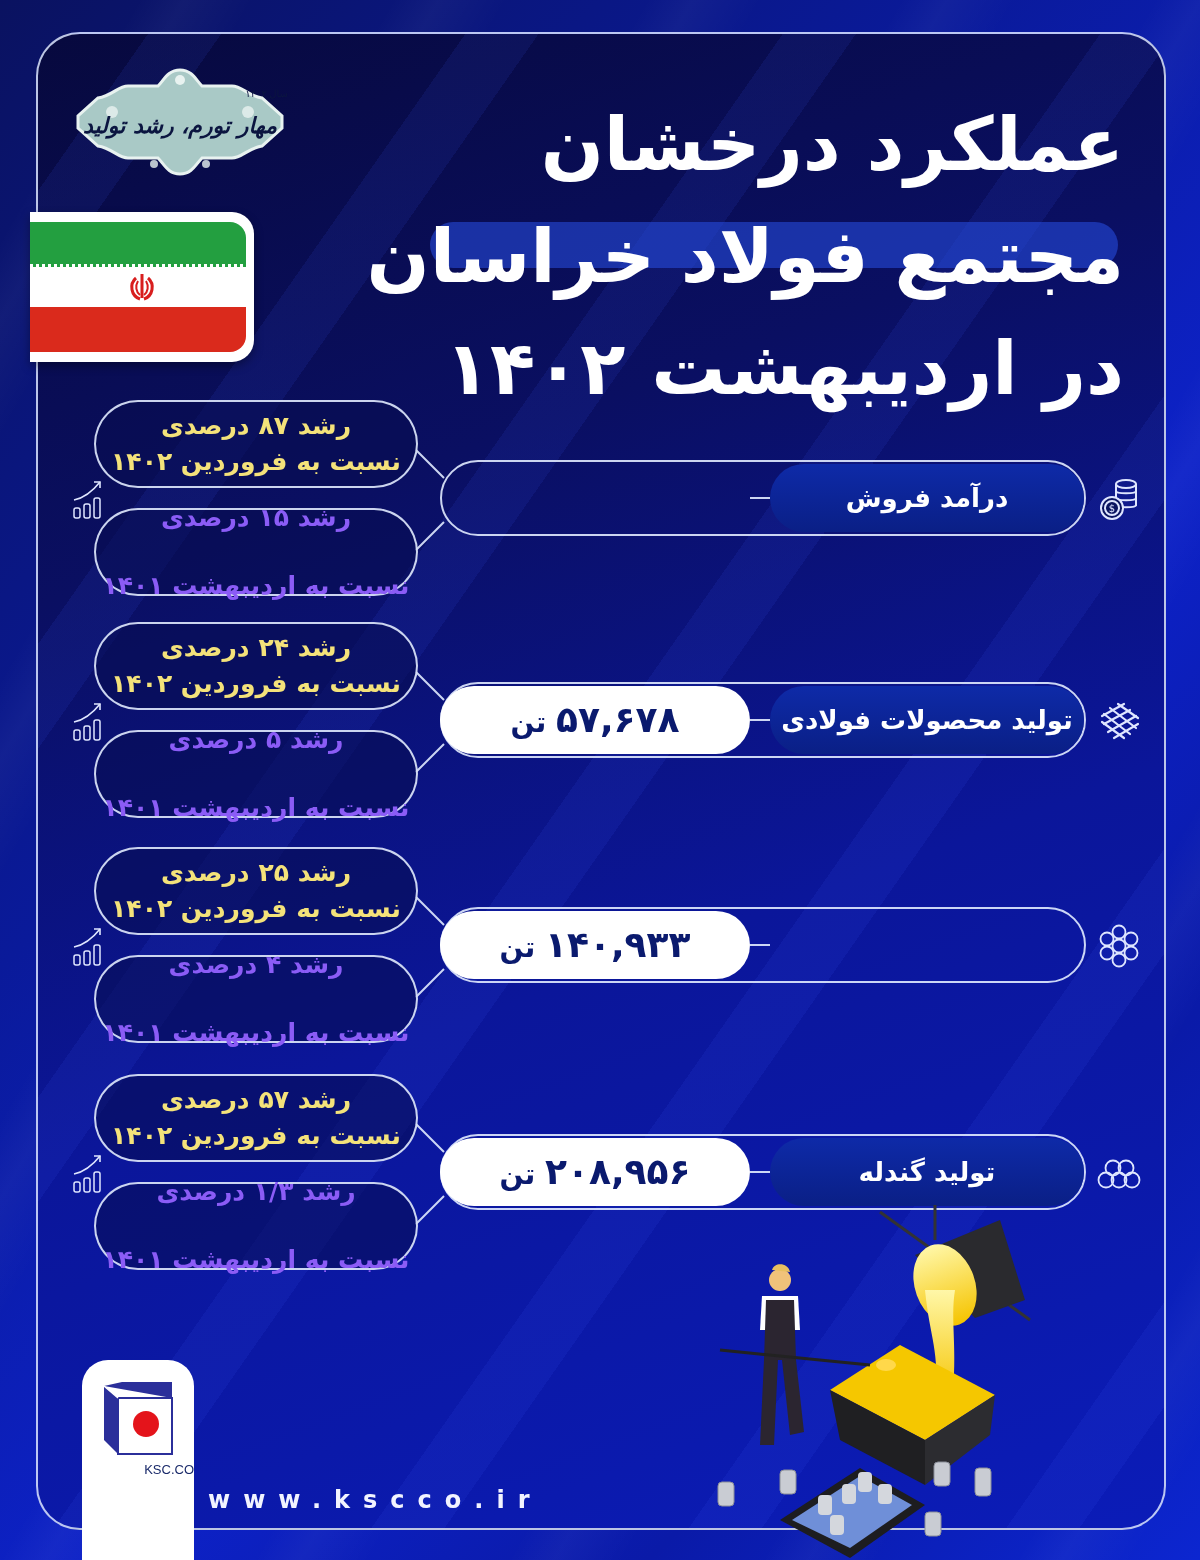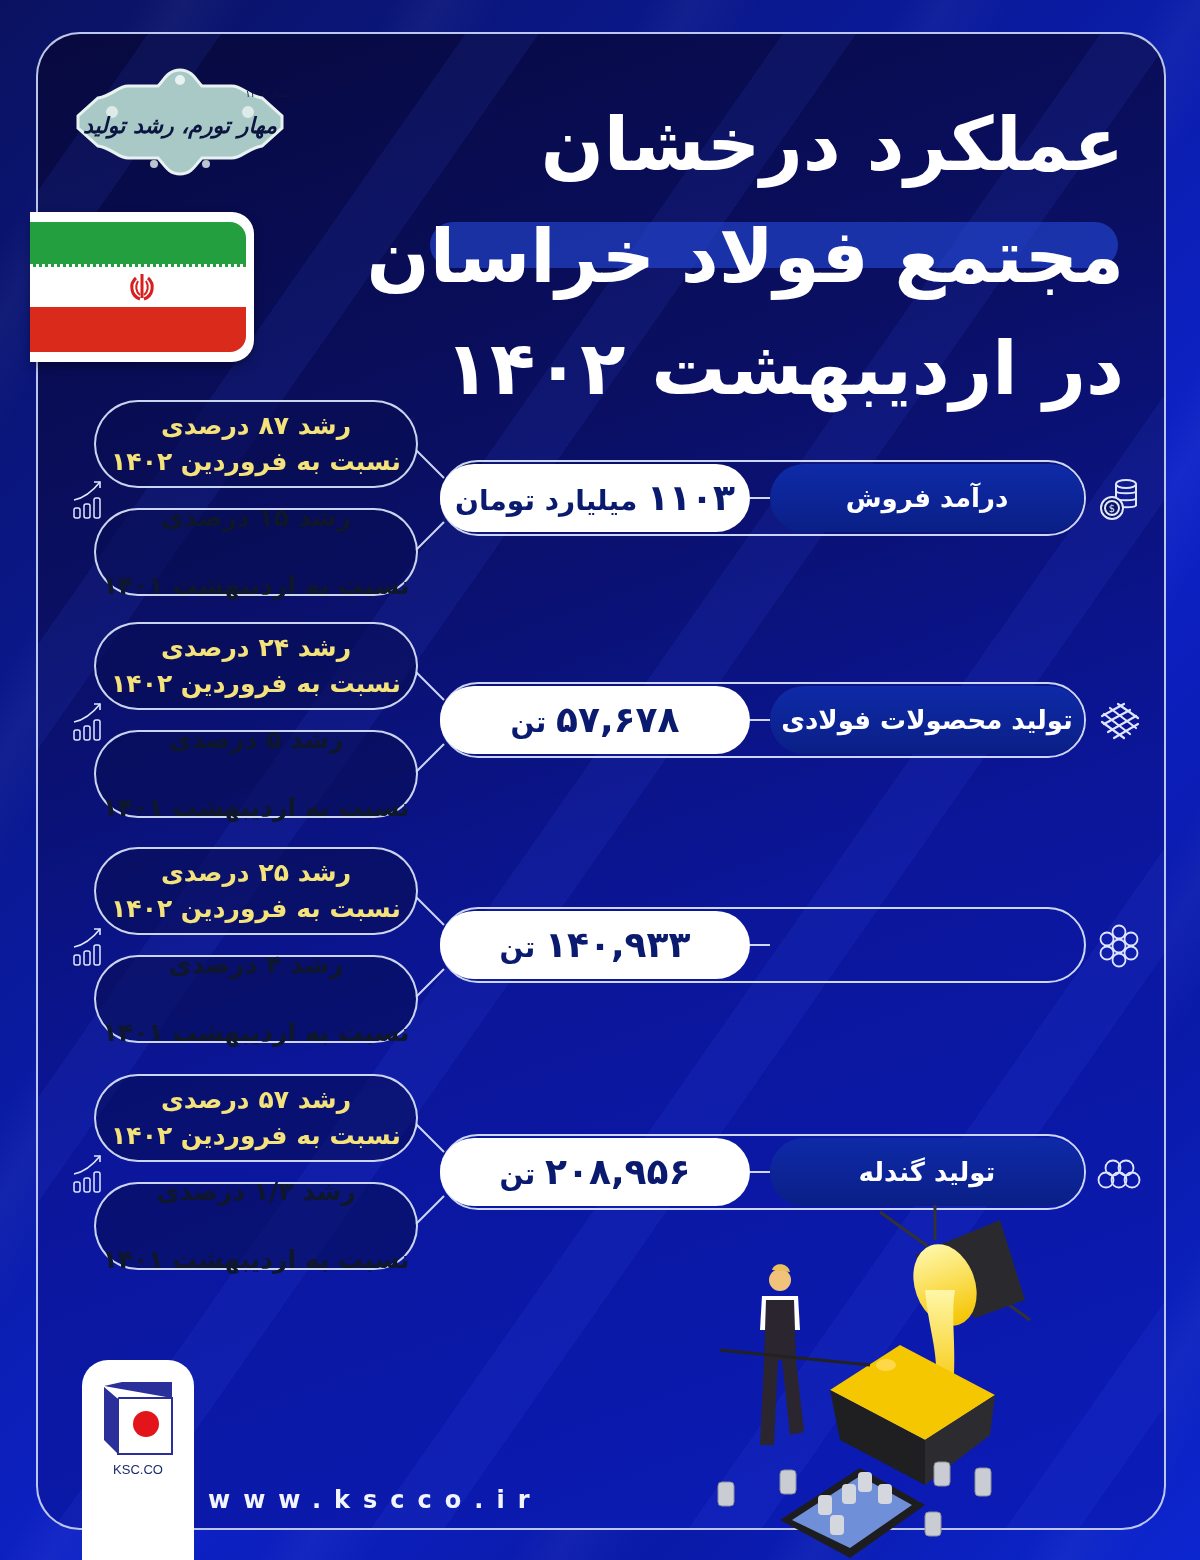--- a/index.html
+++ b/index.html
@@ -66,21 +66,21 @@
   .row { position: absolute; left: 0; width: 1016px; height: 230px; }
   .growth {
     position: absolute; left: 94px; width: 324px; height: 88px;
     border: 2px solid rgba(225,235,255,0.9); border-radius: 44px;
     background: rgba(8,12,80,0.55);
     direction: rtl; text-align: center; font-weight: bold;
     display: flex; flex-direction: column; justify-content: center;
     font-size: 25px; line-height: 36px;
   }
   .growth.up { top: 0; color: #f4e27a; }
-  .growth.down { top: 108px; color: #0f172a; gap: 32px; }
+  .growth.down { top: 108px; color: #8b5cf6; gap: 32px; }
   .growth span { display: block; white-space: nowrap; }
   .chart-icon { position: absolute; left: 72px; top: 78px; width: 32px; height: 42px; }
   .connector { position: absolute; left: 0; top: 0; width: 1200px; height: 230px; pointer-events: none; }
   .bar {
     position: absolute; left: 440px; top: 60px; width: 646px; height: 76px;
     border: 2px solid rgba(225,235,255,0.9); border-radius: 38px;
   }
   .value-pill {
     position: absolute; left: 440px; top: 64px; width: 310px; height: 68px;
     background: #fff; border-radius: 34px;
@@ -95,21 +95,21 @@
     direction: rtl; text-align: center; color: #fff; font-weight: bold;
     font-size: 26px; line-height: 68px; white-space: nowrap;
   }
   .row-icon { position: absolute; left: 1096px; top: 76px; width: 46px; height: 46px; }
   
   .logo-card {
     position: absolute; left: 82px; top: 1360px; width: 112px; height: 210px;
     background: #fff; border-radius: 26px 26px 0 0;
   }
   .logo-box { position: absolute; left: 18px; top: 20px; width: 76px; height: 76px; }
-  .logo-text { position: absolute; left: 0; right: 0; top: 102px; text-align: center; color: #1a2a6a; font-family: "Liberation Sans", sans-serif; font-size: 13px; }
+  .logo-text { position: absolute; left: 0; right: 0; top: 102px; text-align: right; color: #1a2a6a; font-family: "Liberation Sans", sans-serif; font-size: 13px; }
   .website {
     position: absolute; left: 208px; top: 1486px; font-family: "DejaVu Sans", sans-serif;
     font-weight: bold; font-size: 24px; letter-spacing: 13px; color: #f2f4ff;
   }
   .illustration { position: absolute; left: 700px; top: 1200px; width: 380px; height: 360px; }
 </style>
 </head>
 <body>
 
 <div class="bg-stripes"></div>
@@ -166,24 +166,20 @@
     <span>نسبت به اردیبهشت ۱۴۰۱</span>
   </div>
   <svg class="chart-icon" viewBox="0 0 32 42">
     <path d="M2 22 C12 20 20 14 28 4" stroke="#dfe6ff" stroke-width="1.6" fill="none"></path>
     <path d="M22 4 L28 4 L28 10" stroke="#dfe6ff" stroke-width="1.6" fill="none"></path>
     <rect x="2" y="30" width="6" height="10" rx="2" fill="none" stroke="#dfe6ff" stroke-width="1.5"></rect>
     <rect x="12" y="26" width="6" height="14" rx="2" fill="none" stroke="#dfe6ff" stroke-width="1.5"></rect>
     <rect x="22" y="20" width="6" height="20" rx="2" fill="none" stroke="#dfe6ff" stroke-width="1.5"></rect>
   </svg>
   <div class="bar"></div>
-  <div class="value-pill">
-    <span class="num">۱۱۰۳</span>
-    <span>میلیارد تومان</span>
-  </div>
   <div class="link-line"></div>
   <div class="label-pill">درآمد فروش</div>
   <svg class="row-icon" viewBox="0 0 46 46">
     <g fill="none" stroke="#dfe6ff" stroke-width="2">
       <ellipse cx="30" cy="8" rx="10" ry="4"></ellipse>
       <path d="M20 8 V30 M40 8 V30"></path>
       <path d="M20 15 C20 18 40 18 40 15 M20 22 C20 25 40 25 40 22 M20 29 C20 32 40 32 40 29"></path>
       <circle cx="16" cy="32" r="11" fill="#0a1460"></circle>
       <circle cx="16" cy="32" r="7"></circle>
     </g>

